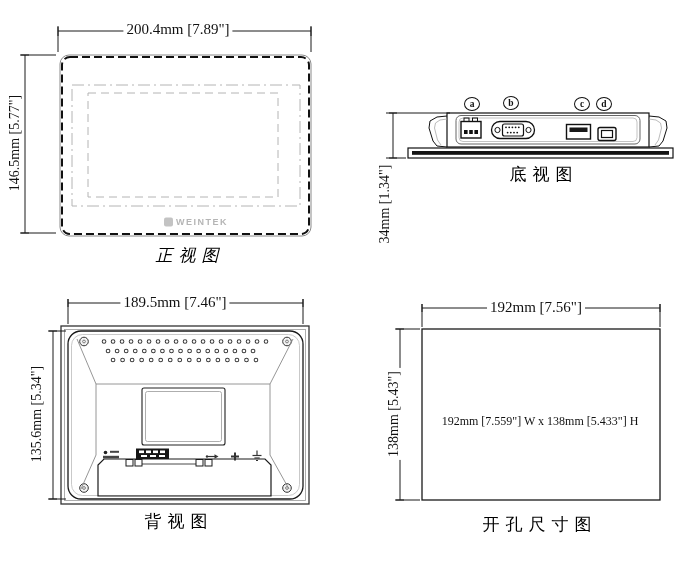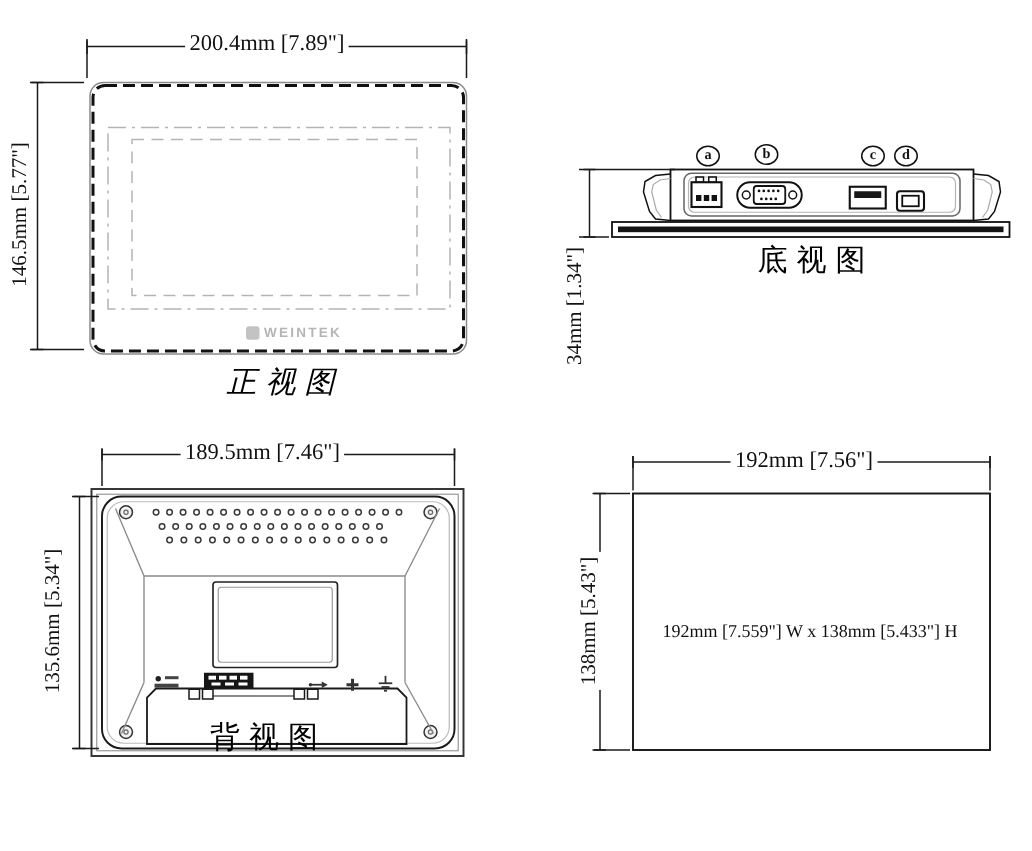--- a/index.html
+++ b/index.html
@@ -6,21 +6,21 @@
   #app{position:relative;width:688px;height:567px;background:#ffffff;overflow:hidden;
        font-family:"Liberation Serif",serif;}
   svg{position:absolute;left:0;top:0;}
   .lbl{position:absolute;transform:translate(-50%,-50%);white-space:nowrap;
        font-family:"Liberation Serif",serif;font-size:15px;color:#111;
        background:#fff;padding:0 3px;line-height:1.05;}
   .rot{transform:translate(-50%,-50%) rotate(-90deg);}
   .rot14{font-size:14px;}
   .note{font-size:12px;background:transparent;}
   .cnlbl{position:absolute;transform:translate(-50%,-50%);white-space:nowrap;
-         font-family:"Liberation Serif",serif;font-size:20px;letter-spacing:6px;
+         font-family:"Liberation Serif",serif;font-size:17px;letter-spacing:6px;
          color:#000;line-height:1;padding-left:6px;}
   .portlbl{position:absolute;transform:translate(-50%,-50%);width:14px;height:12px;
            border:1.2px solid #111;border-radius:50%;background:#fff;
            display:flex;align-items:center;justify-content:center;
            font-family:"Liberation Serif",serif;font-weight:bold;font-size:9.5px;color:#111;}
   .logo{position:absolute;transform:translate(-50%,-50%);display:flex;align-items:center;
         color:#b5b5b5;font-family:"Liberation Sans",sans-serif;font-weight:bold;
         font-size:9px;letter-spacing:1.5px;line-height:1;}
   .logo-mark{display:inline-block;width:9px;height:9px;background:#c3c3c3;
              border-radius:2px;margin-right:3px;}
@@ -218,19 +218,20 @@
 
   <div class="portlbl" style="left:472px;top:104px;">a</div>
   <div class="portlbl" style="left:511px;top:103px;">b</div>
   <div class="portlbl" style="left:582px;top:104px;">c</div>
   <div class="portlbl" style="left:604px;top:104px;">d</div>
   <div class="lbl rot rot14" style="left:385px;top:204px;background:transparent;">34mm [1.34"]</div>
   <div class="cnlbl" style="left:541px;top:174px;">底视图</div>
 
   <div class="lbl" style="left:175px;top:303px;">189.5mm [7.46"]</div>
   <div class="lbl rot rot14" style="left:37px;top:414px;">135.6mm [5.34"]</div>
-  <div class="cnlbl" style="left:176px;top:492px;">背视图</div>
+  <div class="cnlbl" style="left:176px;top:521px;">背视图</div>
 
   <div class="lbl" style="left:536px;top:308px;">192mm [7.56"]</div>
   <div class="lbl rot rot14" style="left:394px;top:414px;">138mm [5.43"]</div>
   <div class="lbl note" style="left:540px;top:421px;">192mm [7.559"] W x 138mm [5.433"] H</div>
+  <div class="cnlbl" style="left:537px;top:524px;">开孔尺寸图</div>
 
 </div>
 
 </body></html>

